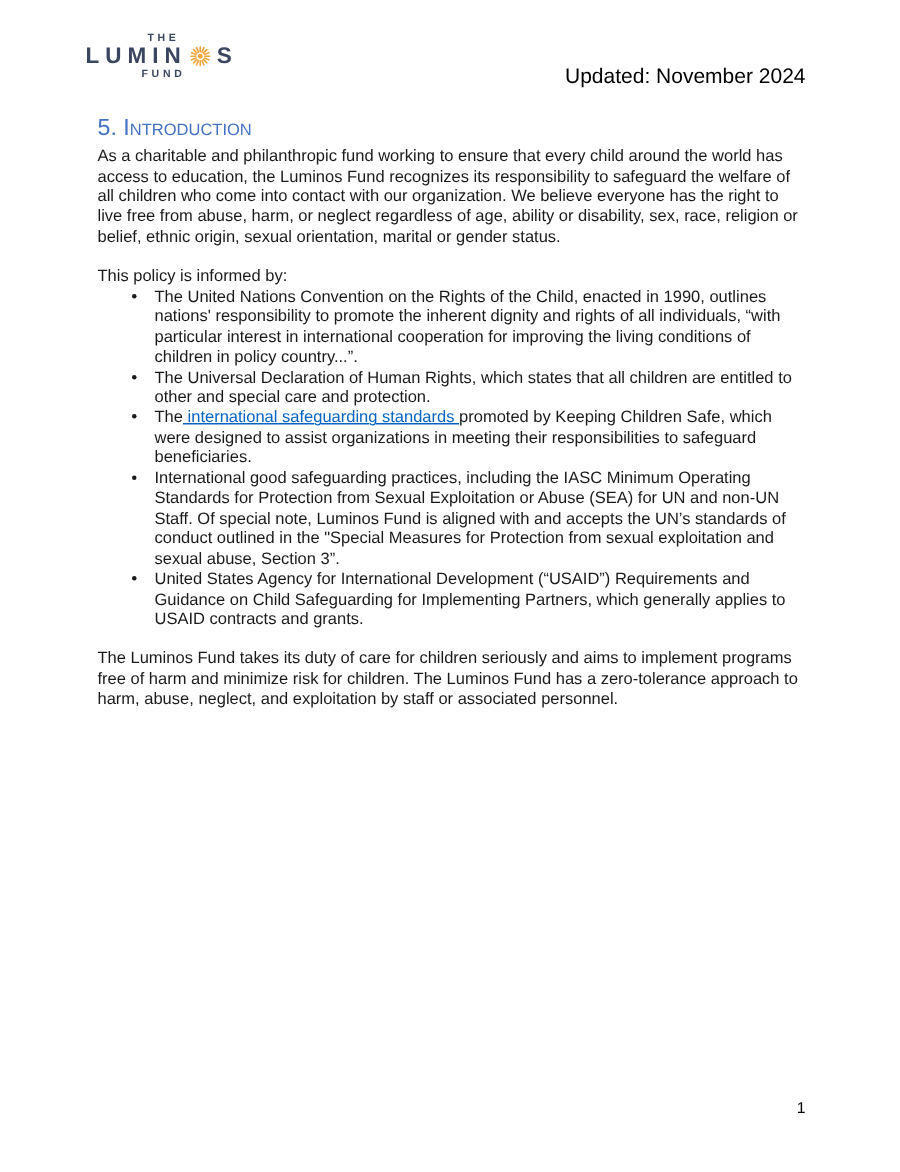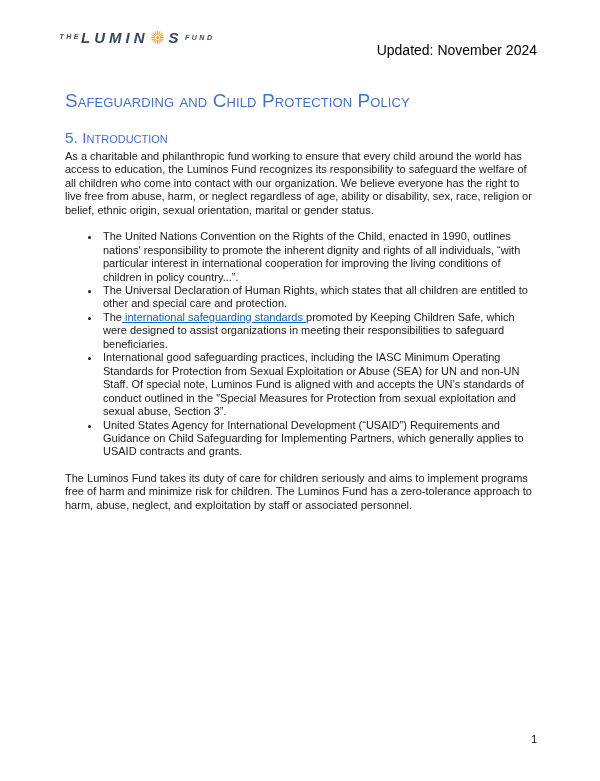--- a/index.html
+++ b/index.html
@@ -22,25 +22,24 @@
   
   .header-row {
     display: flex;
     justify-content: space-between;
     align-items: center;
     margin-left: -8px;
     height: 46px;
   }
   .logo {
     display: inline-flex;
-    flex-direction: row;
+    flex-direction: column;
     align-items: center;
     color: #3a4660;
     user-select: none;
-    font-style: italic;
   }
   .logo .logo-the {
     font-size: 7px;
     font-weight: bold;
     letter-spacing: 2.5px;
     margin-bottom: 1px;
     text-indent: 2.5px;
   }
   .logo .logo-main {
     display: flex;
@@ -148,29 +147,29 @@
             <use href="#ray" transform="rotate(337.5 12 12)"></use>
           </svg>
         </span>
         <span>S</span>
       </span>
       <span class="logo-fund">FUND</span>
     </div>
     <span class="updated">Updated: November 2024</span>
   </div>
 
-  <h1 class="doc-title">Safeguarding and Child Protection Policy</h1>
 
   <h2 class="section-heading">5. Introduction</h2>
 
   <div class="body-text">
     <p class="para">As a charitable and philanthropic fund working to ensure that every child around the world has access to education, the Luminos Fund recognizes its responsibility to safeguard the welfare of all children who come into contact with our organization. We believe everyone has the right to live free from abuse, harm, or neglect regardless of age, ability or disability, sex, race, religion or belief, ethnic origin, sexual orientation, marital or gender status.</p>
 
 
 
+    <p class="lead">This policy is informed by:</p>
     <ul class="doc-list gap-after">
         <li>The United Nations Convention on the Rights of the Child, enacted in 1990, outlines nations' responsibility to promote the inherent dignity and rights of all individuals, “with particular interest in international cooperation for improving the living conditions of children in policy country...”.</li>
         <li>The Universal Declaration of Human Rights, which states that all children are entitled to other and special care and protection.</li>
         <li>The<a class="doc-link" href="#"> international safeguarding standards </a>promoted by Keeping Children Safe, which were designed to assist organizations in meeting their responsibilities to safeguard beneficiaries.</li>
         <li>International good safeguarding practices, including the IASC Minimum Operating Standards for Protection from Sexual Exploitation or Abuse (SEA) for UN and non-UN Staff. Of special note, Luminos Fund is aligned with and accepts the UN’s standards of conduct outlined in the "Special Measures for Protection from sexual exploitation and sexual abuse, Section 3”.</li>
         <li>United States Agency for International Development (“USAID”) Requirements and Guidance on Child Safeguarding for Implementing Partners, which generally applies to USAID contracts and grants.</li>
       </ul>
 
     <p class="para">The Luminos Fund takes its duty of care for children seriously and aims to implement programs free of harm and minimize risk for children. The Luminos Fund has a zero-tolerance approach to harm, abuse, neglect, and exploitation by staff or associated personnel.</p>
   </div>

